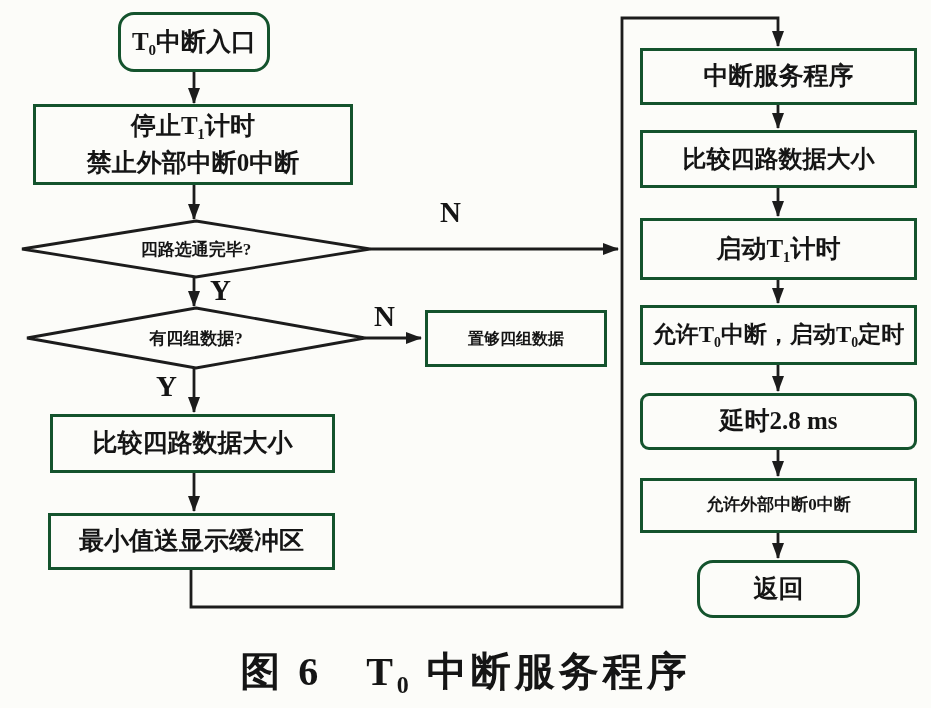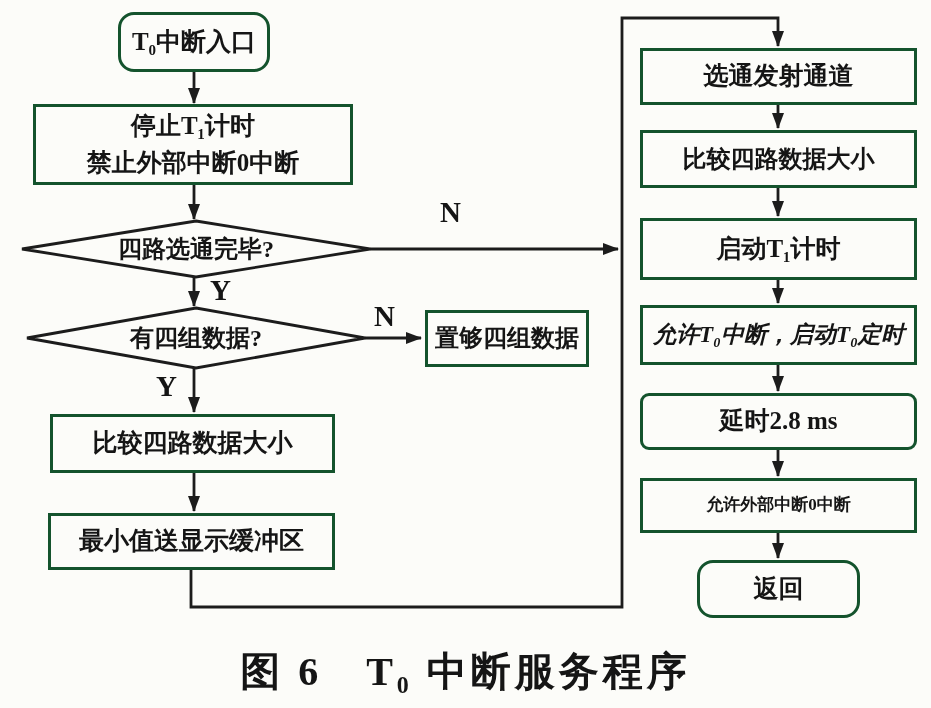--- a/index.html
+++ b/index.html
@@ -25,21 +25,21 @@
     font-size:25px;font-weight:600;
     line-height:1.45;
     white-space:pre-line;
   }
   .node.rounded{border-radius:16px;}
   .node.small{font-size:23px;white-space:nowrap;}
   .dtext{
     position:absolute;
     display:flex;align-items:center;justify-content:center;
     text-align:center;
-    font-size:24px;font-weight:600;
+    font-size:17px;font-weight:600;
     pointer-events:none;
   }
   .edge-label{
     position:absolute;
     font-size:29px;font-weight:600;
     font-family:"Liberation Serif","DejaVu Serif",serif;
   }
   .caption{
     position:absolute;
     left:0;top:644px;width:931px;
@@ -94,45 +94,45 @@
   </div>
 
   <div class="dtext" style="left:66px;top:221px;width:260px;height:56px;">
     <span>四路选通完毕?</span>
   </div>
 
   <div class="dtext" style="left:66px;top:308px;width:260px;height:60px;font-family:Liberation Serif, serif;">
     <span>有四组数据?</span>
   </div>
 
-  <div class="node" style="left:425px;top:310px;width:164px;height:57px;font-size:24px;">
+  <div class="node" style="left:425px;top:310px;width:182px;height:57px;font-size:16px;">
     <span>置够四组数据</span>
   </div>
 
   <div class="node" style="left:50px;top:414px;width:285px;height:59px;">
     <span>比较四路数据大小</span>
   </div>
 
   <div class="node" style="left:48px;top:513px;width:287px;height:57px;text-align:right;">
     <span>最小值送显示缓冲区</span>
   </div>
 
   <div class="node" style="left:640px;top:48px;width:277px;height:57px;">
-    <span>选通发射通道</span>
+    <span>中断服务程序</span>
   </div>
 
   <div class="node" style="left:640px;top:130px;width:277px;height:58px;font-size:24px;">
     <span>比较四路数据大小</span>
   </div>
 
   <div class="node" style="left:640px;top:218px;width:277px;height:62px;">
     <span>启动T₁计时</span>
   </div>
 
-  <div class="node small" style="left:640px;top:305px;width:277px;height:60px;font-style:italic;">
+  <div class="node small" style="left:640px;top:305px;width:277px;height:60px;">
     <span>允许T₀中断，启动T₀定时</span>
   </div>
 
   <div class="node" style="left:640px;top:393px;width:277px;height:57px;border-radius:9px;">
     <span>延时2.8 ms</span>
   </div>
 
   <div class="node" style="left:640px;top:478px;width:277px;height:55px;font-size:17px;">
     <span>允许外部中断0中断</span>
   </div>

